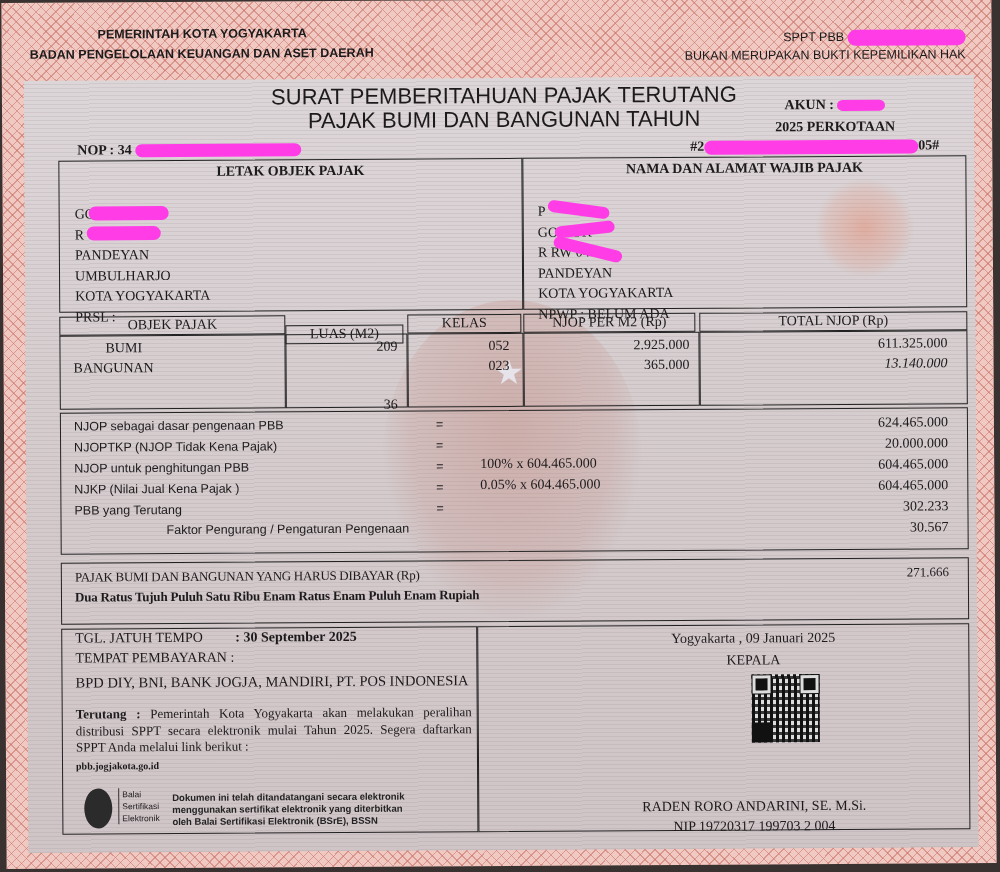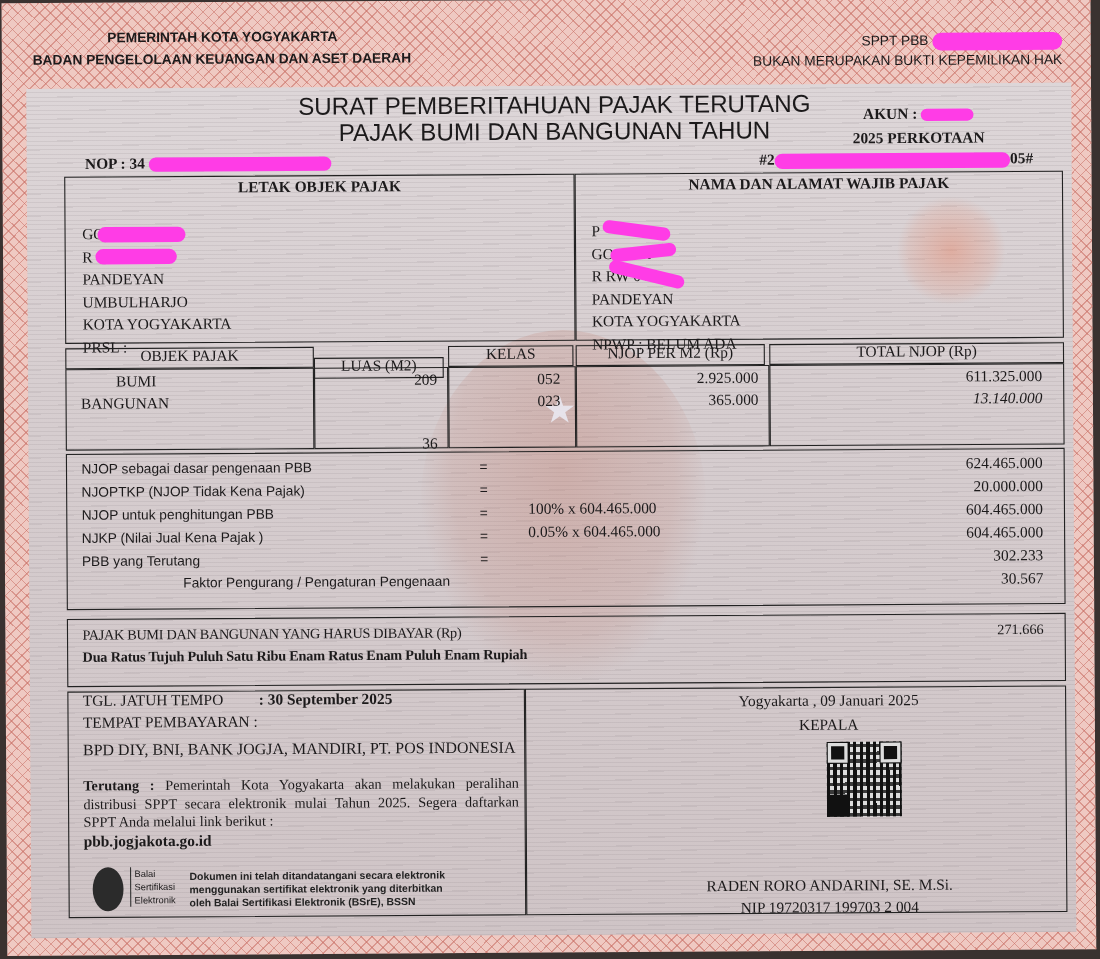--- a/index.html
+++ b/index.html
@@ -193,21 +193,21 @@
 
   <div class="box" style="left:56px;top:626px;width:416px;height:206px;"></div>
   <div class="txt" style="left:70px;top:626px;">TGL. JATUH TEMPO</div>
   <div class="txt bold" style="left:230px;top:626px;">: 30 September 2025</div>
   <div class="txt" style="left:70px;top:646px;">TEMPAT PEMBAYARAN  :</div>
   <div class="txt" style="left:70px;top:670px;font-size:14.5px;">BPD DIY, BNI, BANK JOGJA, MANDIRI, PT. POS INDONESIA</div>
   <div class="txt" style="left:70px;top:704px;width:396px;font-size:13px;line-height:16.5px;text-align:justify;">
     <span class="bold">Terutang  :</span>
     <span>Pemerintah Kota Yogyakarta akan melakukan peralihan distribusi SPPT secara elektronik mulai Tahun 2025. Segera daftarkan SPPT Anda melalui link berikut :</span>
   </div>
-  <div class="txt bold" style="left:70px;top:754px;font-size:14px;">pbb.jogjakota.go.id</div>
+  <div class="txt bold" style="left:70px;top:754px;font-size:10px;">pbb.jogjakota.go.id</div>
 
   <div class="bsre-logo"></div>
   <div class="bsre-text">
     <div>Balai</div>
     <div>Sertifikasi</div>
     <div>Elektronik</div>
   </div>
   <div class="bsre-note">
     <div>Dokumen ini telah ditandatangani secara elektronik</div>
     <div>menggunakan sertifikat elektronik yang diterbitkan</div>

